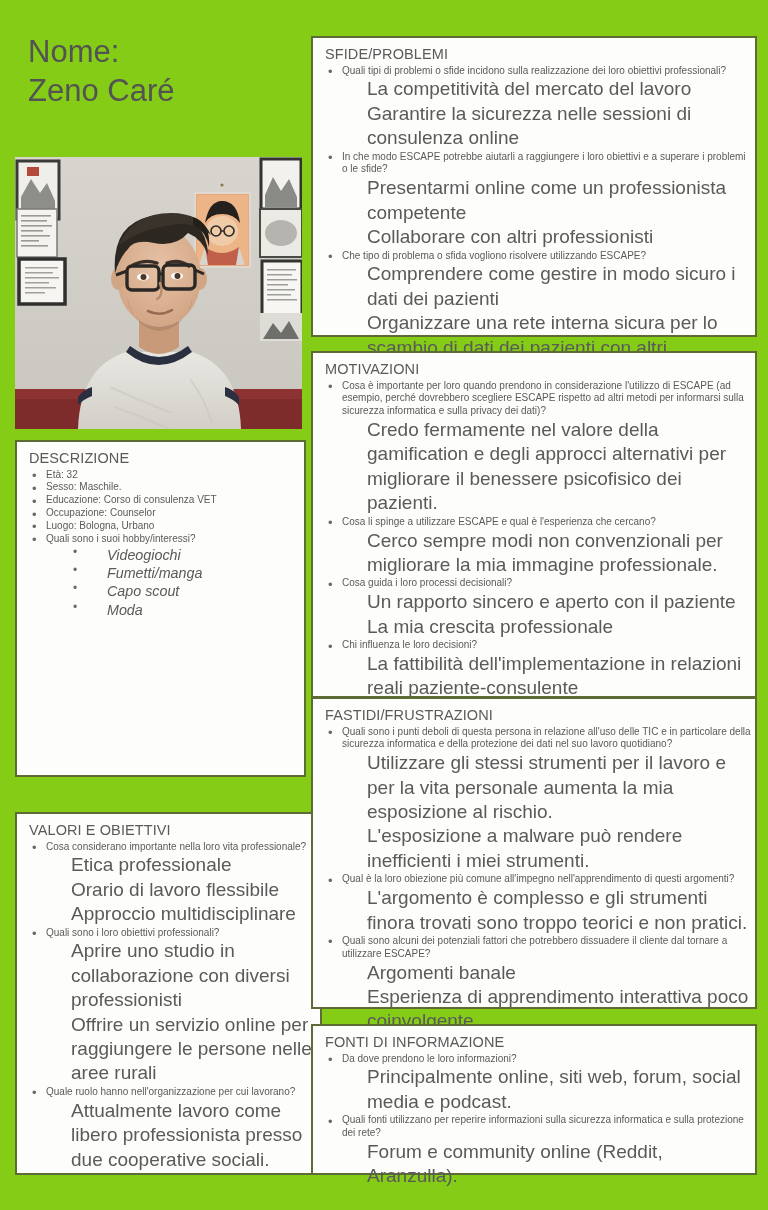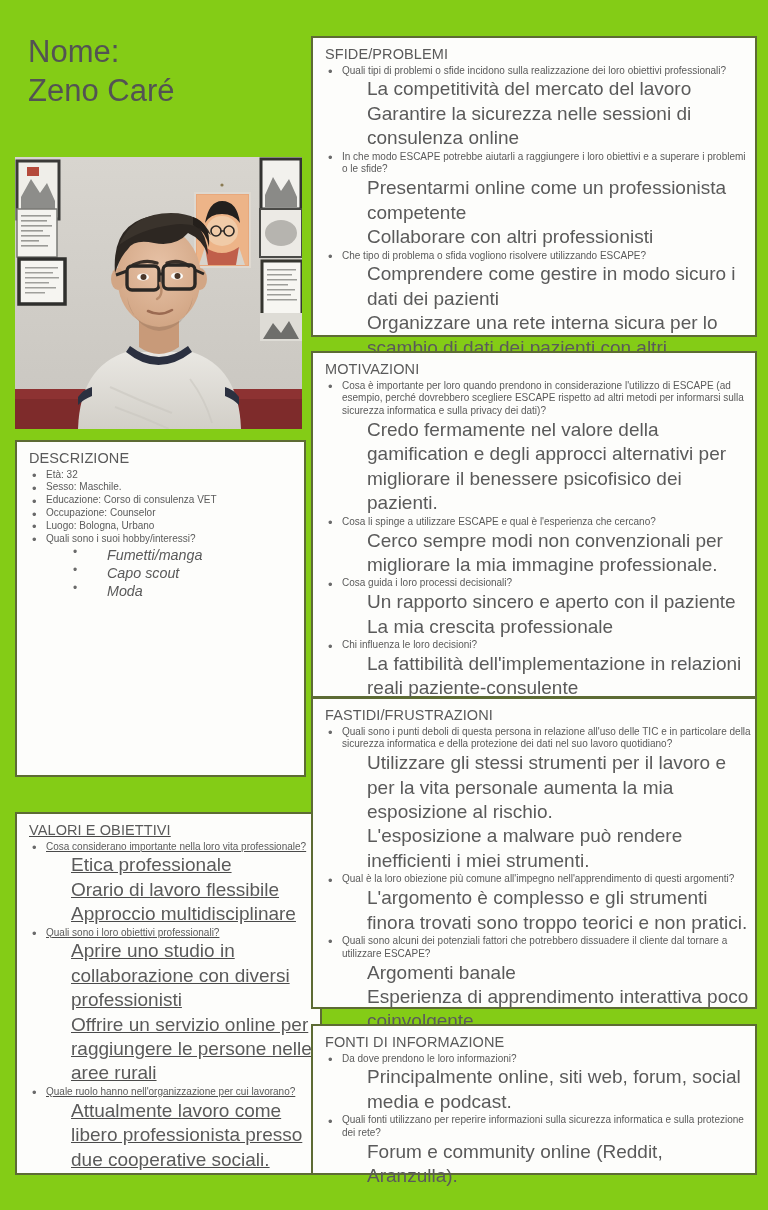--- a/index.html
+++ b/index.html
@@ -104,21 +104,21 @@
     position: absolute;
     left: 15px; top: 157px;
     width: 287px; height: 272px;
     overflow: hidden;
     background: #cfcbc4;
   }
   .photo-svg { display: block; width: 100%; height: 100%; }
 
   
   #box-descrizione   { left: 15px;  top: 440px;  width: 291px; height: 337px; }
-  #box-valori        { left: 15px;  top: 812px;  width: 307px; height: 363px; text-decoration: underline; }
+  #box-valori        { left: 15px;  top: 812px;  width: 307px; height: 363px; }
   #box-sfide         { left: 311px; top: 36px;   width: 446px; height: 301px; }
   #box-motivazioni   { left: 311px; top: 351px;  width: 446px; height: 347px; }
   #box-fastidi       { left: 311px; top: 697px;  width: 446px; height: 312px; }
   #box-fonti         { left: 311px; top: 1024px; width: 446px; height: 151px; }
 </style>
 </head>
 <body>
 
 <div class="page">
 
@@ -247,20 +247,21 @@
     <div class="box-title">DESCRIZIONE</div>
     <ul class="lvl1">
       <li class="q">Età: 32</li>
       <li class="q">Sesso: Maschile.</li>
       <li class="q">Educazione: Corso di consulenza VET</li>
       <li class="q">Occupazione: Counselor</li>
       <li class="q">Luogo: Bologna, Urbano</li>
       <li class="q">Quali sono i suoi hobby/interessi?</li>
     </ul>
     <ul class="lvl2">
+      <li>Videogiochi</li>
       <li>Fumetti/manga</li>
       <li>Capo scout</li>
       <li>Moda</li>
     </ul>
   </div>
 
   <div class="box" id="box-valori">
     <div class="box-title">VALORI E OBIETTIVI</div>
     <ul class="lvl1">
       <li class="q">Cosa considerano importante nella loro vita professionale?</li>

